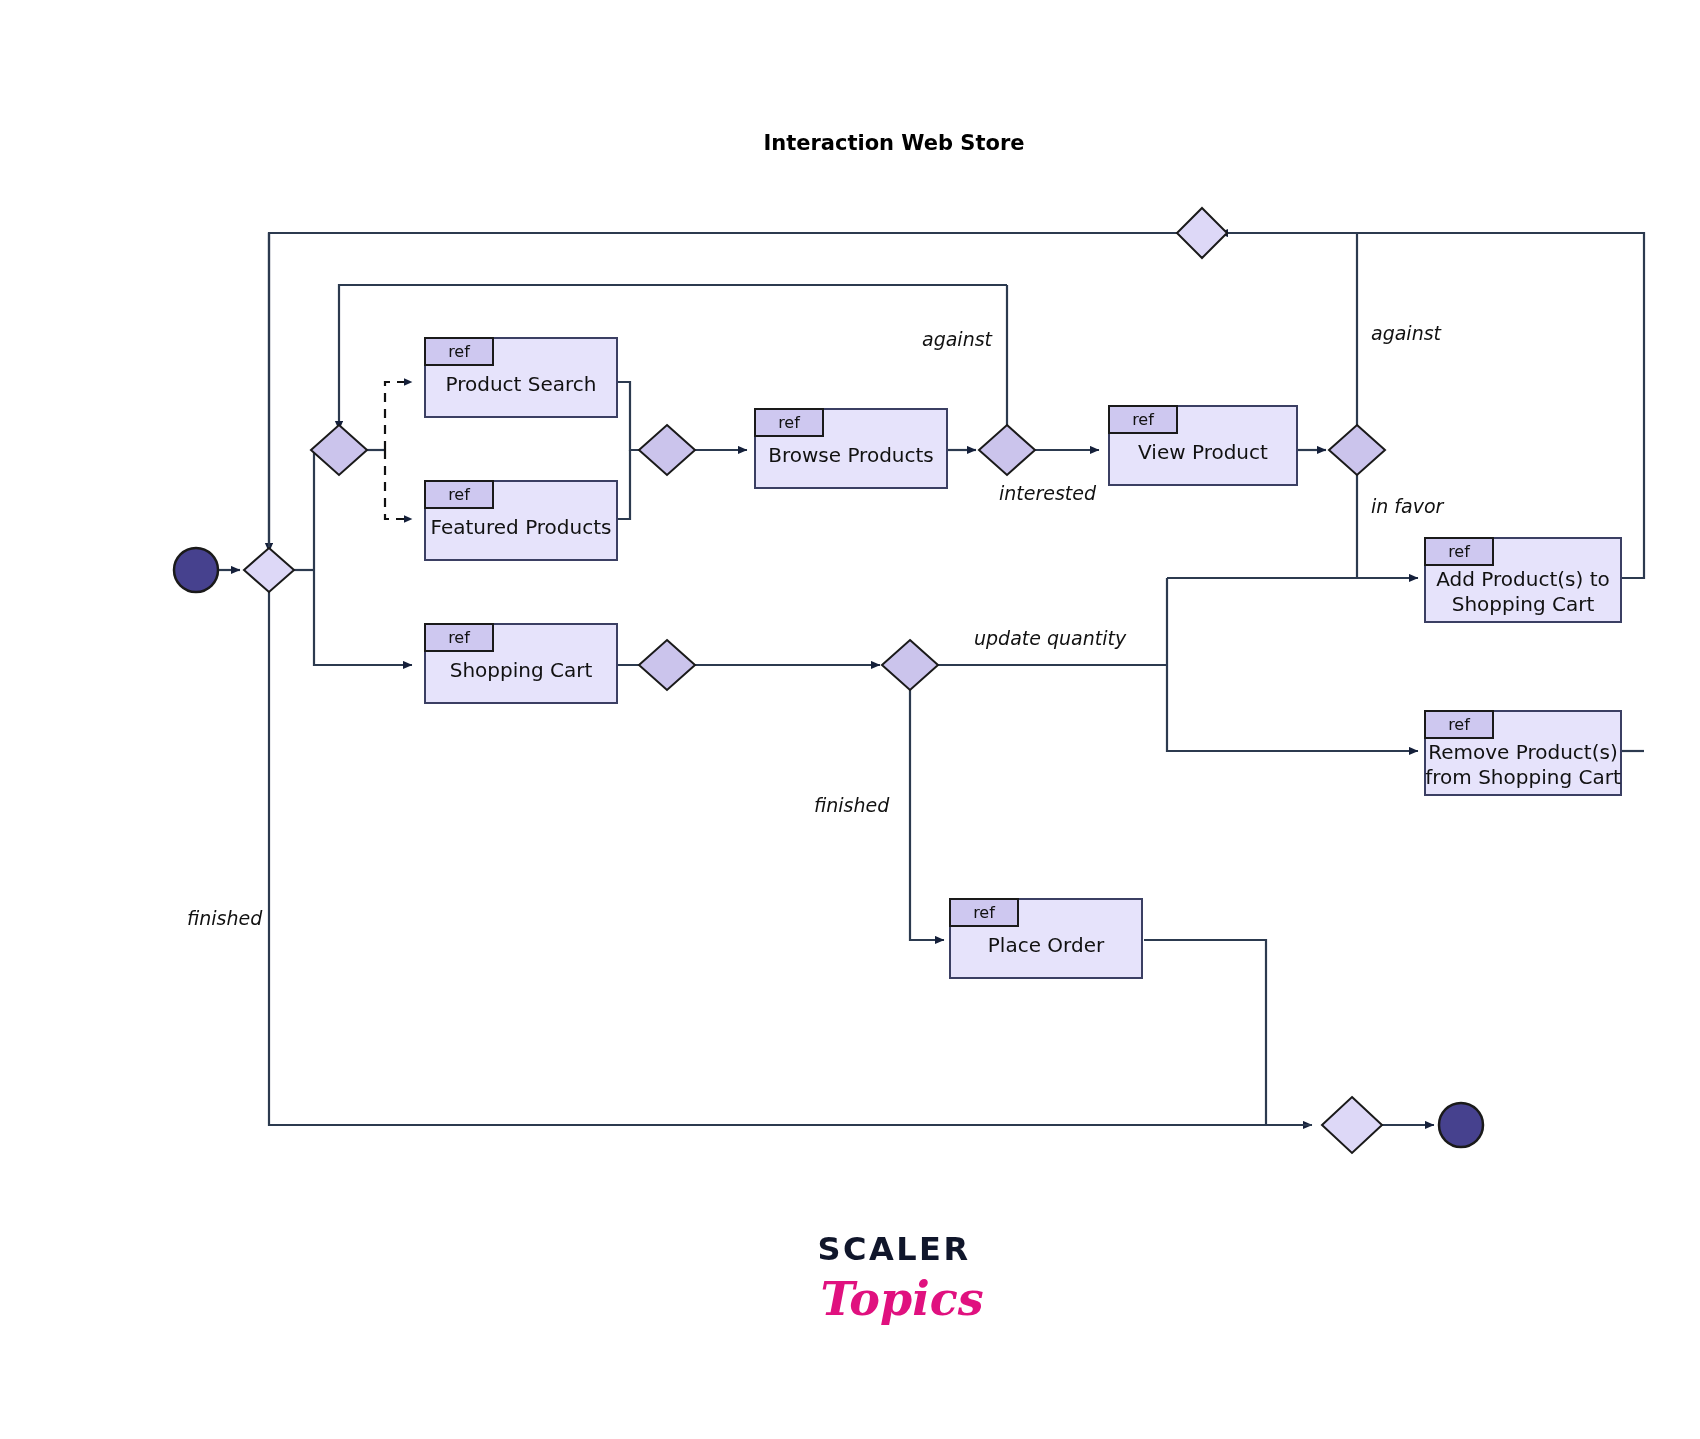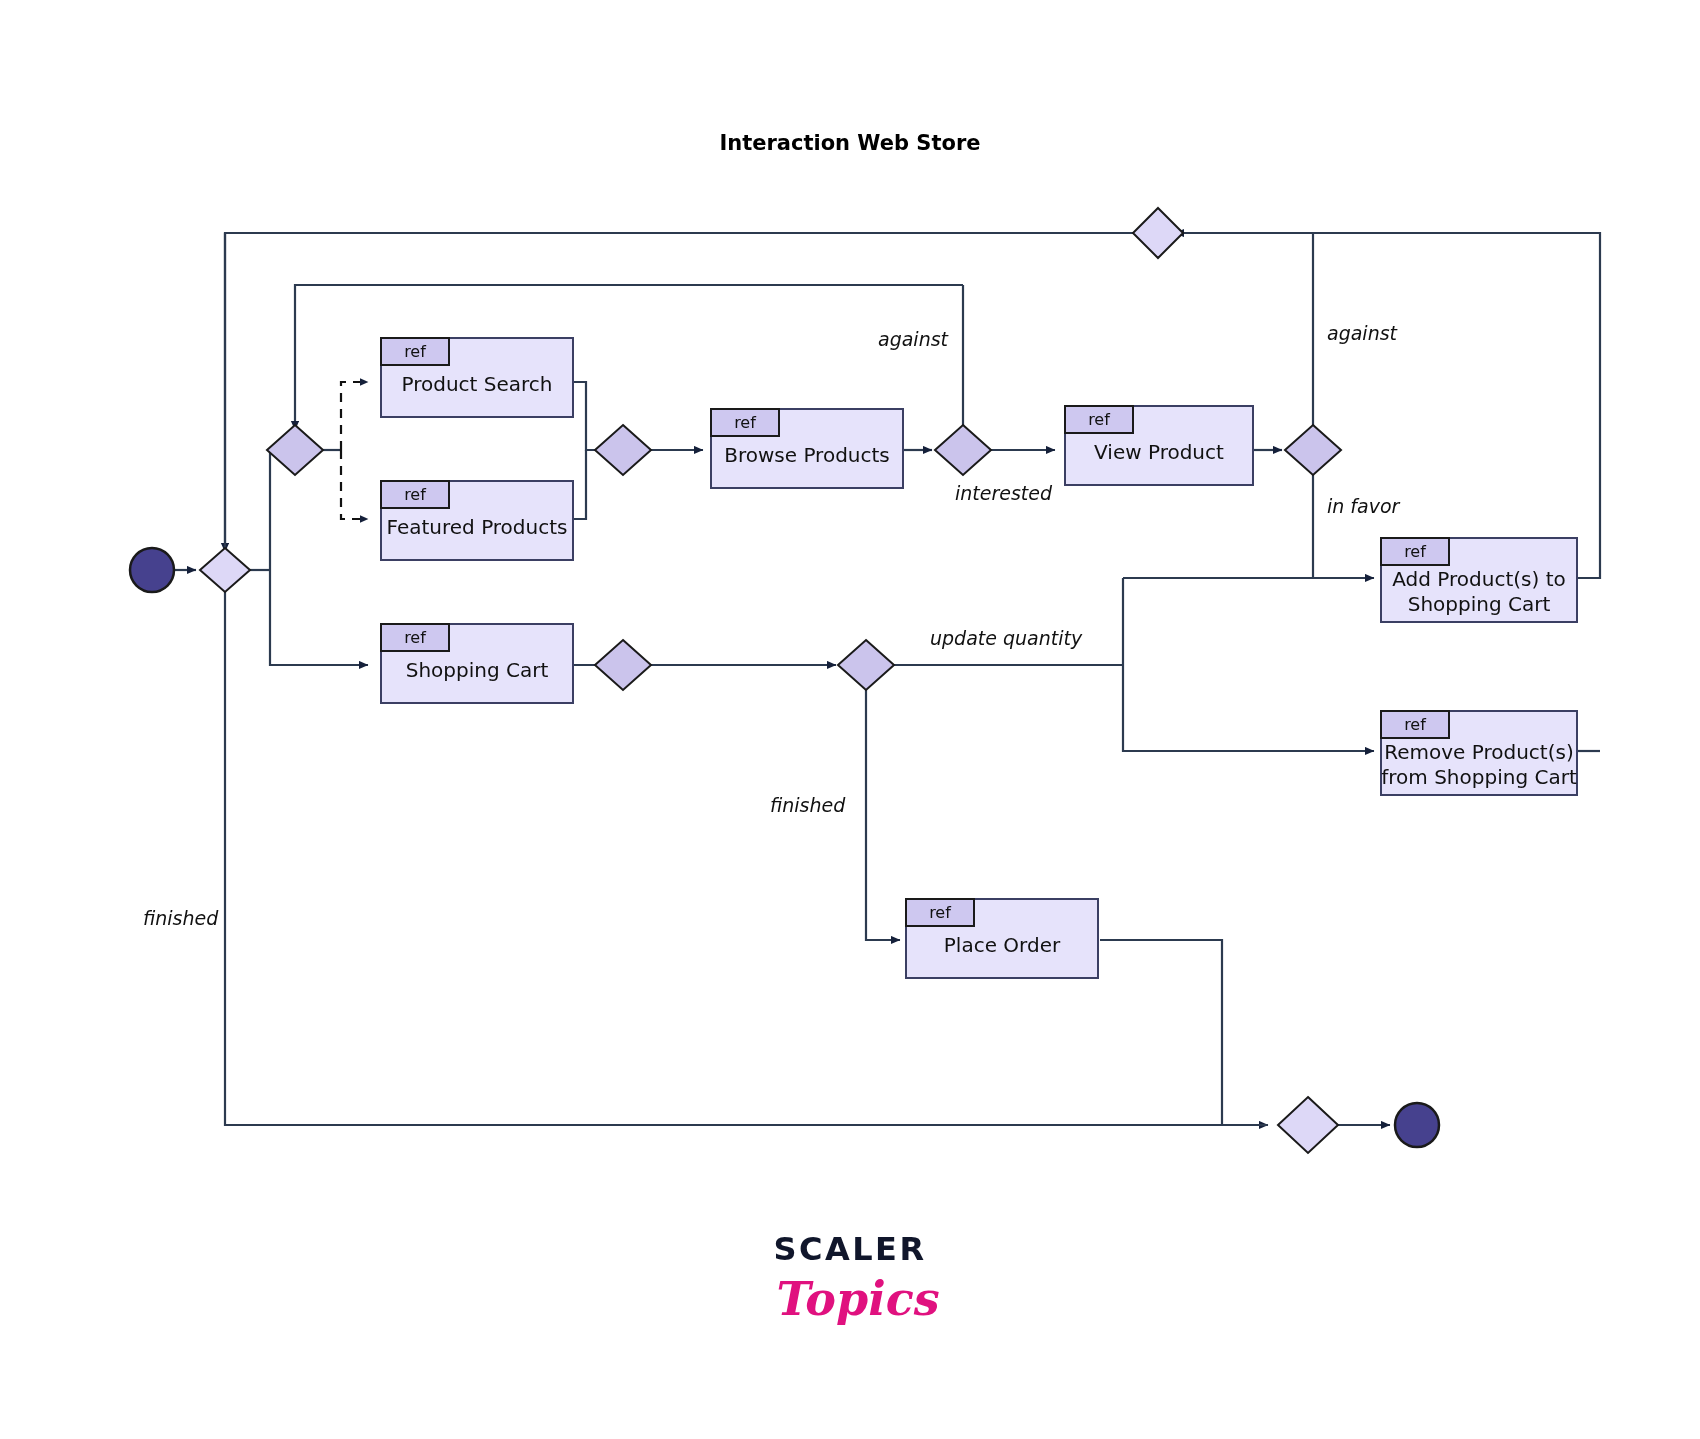--- a/index.html
+++ b/index.html
@@ -11,20 +11,21 @@
     width: 1700px;
     height: 1439px;
     font-family: "DejaVu Sans", sans-serif;
     overflow: hidden;
   }
   #diagram-root {
     position: relative;
     width: 1404px;
     height: 1439px;
     background: #ffffff;
+    margin-left: 44px;
   }
   svg.canvas {
     position: absolute;
     left: 0;
     top: 0;
     width: 1700px;
     height: 1439px;
     display: block;
   }
   .diagram-title {

